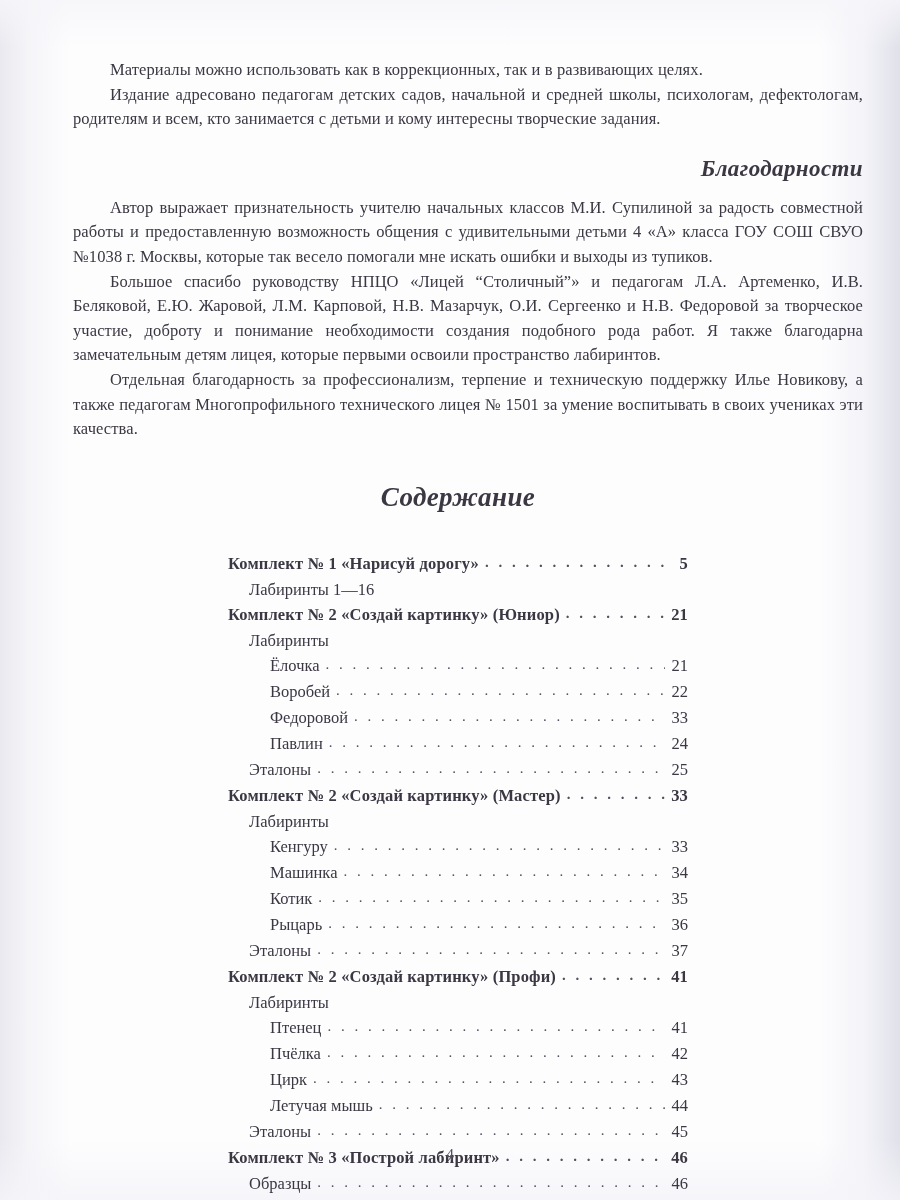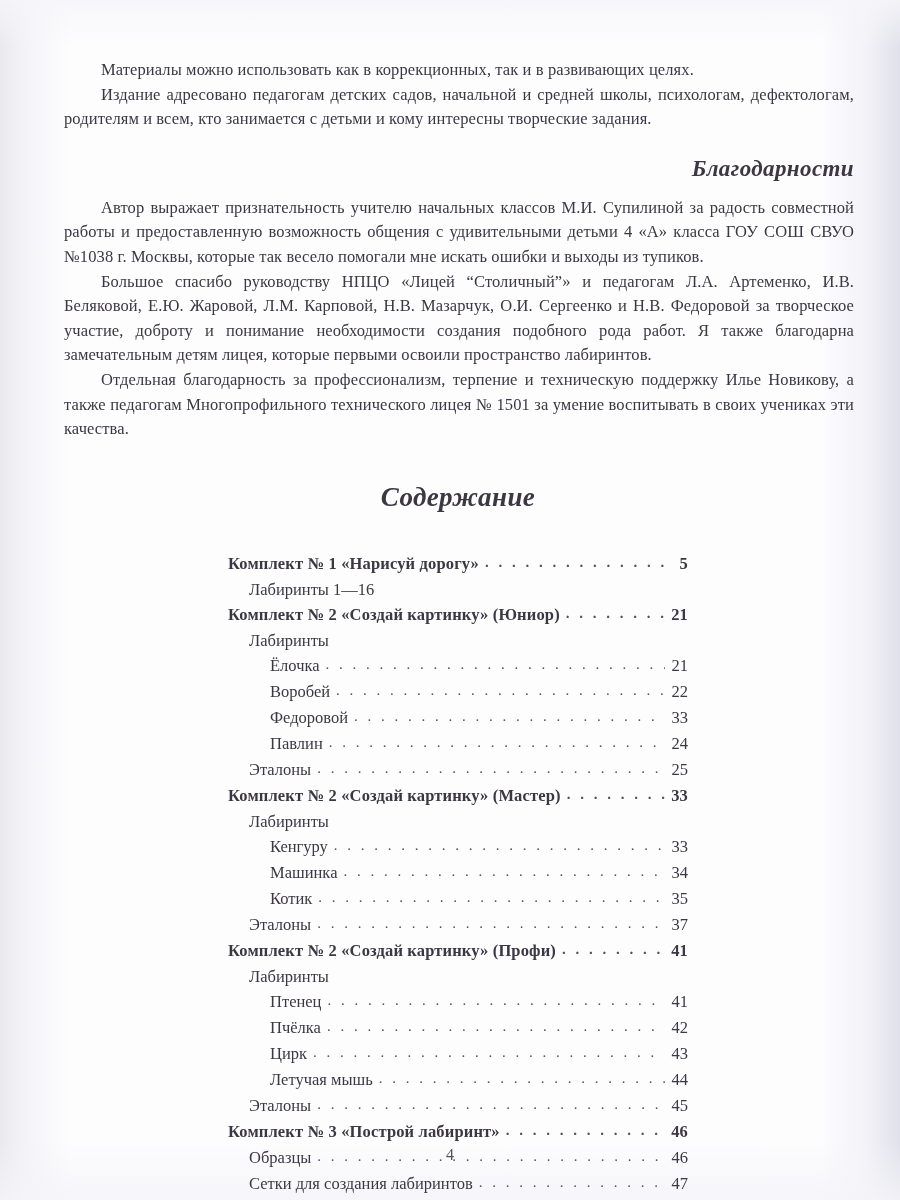--- a/index.html
+++ b/index.html
@@ -45,21 +45,21 @@
   }
   .bottom-fade {
     position: absolute;
     left: 0; bottom: 0; width: 100%; height: 60px;
     background: linear-gradient(to top, rgba(244,244,249,0.8), rgba(255,255,255,0));
     pointer-events: none;
   }
 
   .content {
     position: absolute;
-    left: 64px;
+    left: 73px;
     top: 58px;
     width: 790px;
   }
 
   .para {
     font-size: 16.5px;
     line-height: 24.6px;
     text-align: justify;
     text-indent: 37px;
     margin: 0;
@@ -219,20 +219,25 @@
         <div class="toc-row lvl2">
           <span class="toc-label">Машинка</span>
           <span class="toc-leader"></span>
           <span class="toc-page">34</span>
         </div>
         <div class="toc-row lvl2">
           <span class="toc-label">Котик</span>
           <span class="toc-leader"></span>
           <span class="toc-page">35</span>
         </div>
+        <div class="toc-row lvl2">
+          <span class="toc-label">Рыцарь</span>
+          <span class="toc-leader"></span>
+          <span class="toc-page">36</span>
+        </div>
         <div class="toc-row lvl1">
           <span class="toc-label">Эталоны</span>
           <span class="toc-leader"></span>
           <span class="toc-page">37</span>
         </div>
         <div class="toc-row lvl0">
           <span class="toc-label">Комплект № 2 «Создай картинку» (Профи)</span>
           <span class="toc-leader"></span>
           <span class="toc-page">41</span>
         </div>

